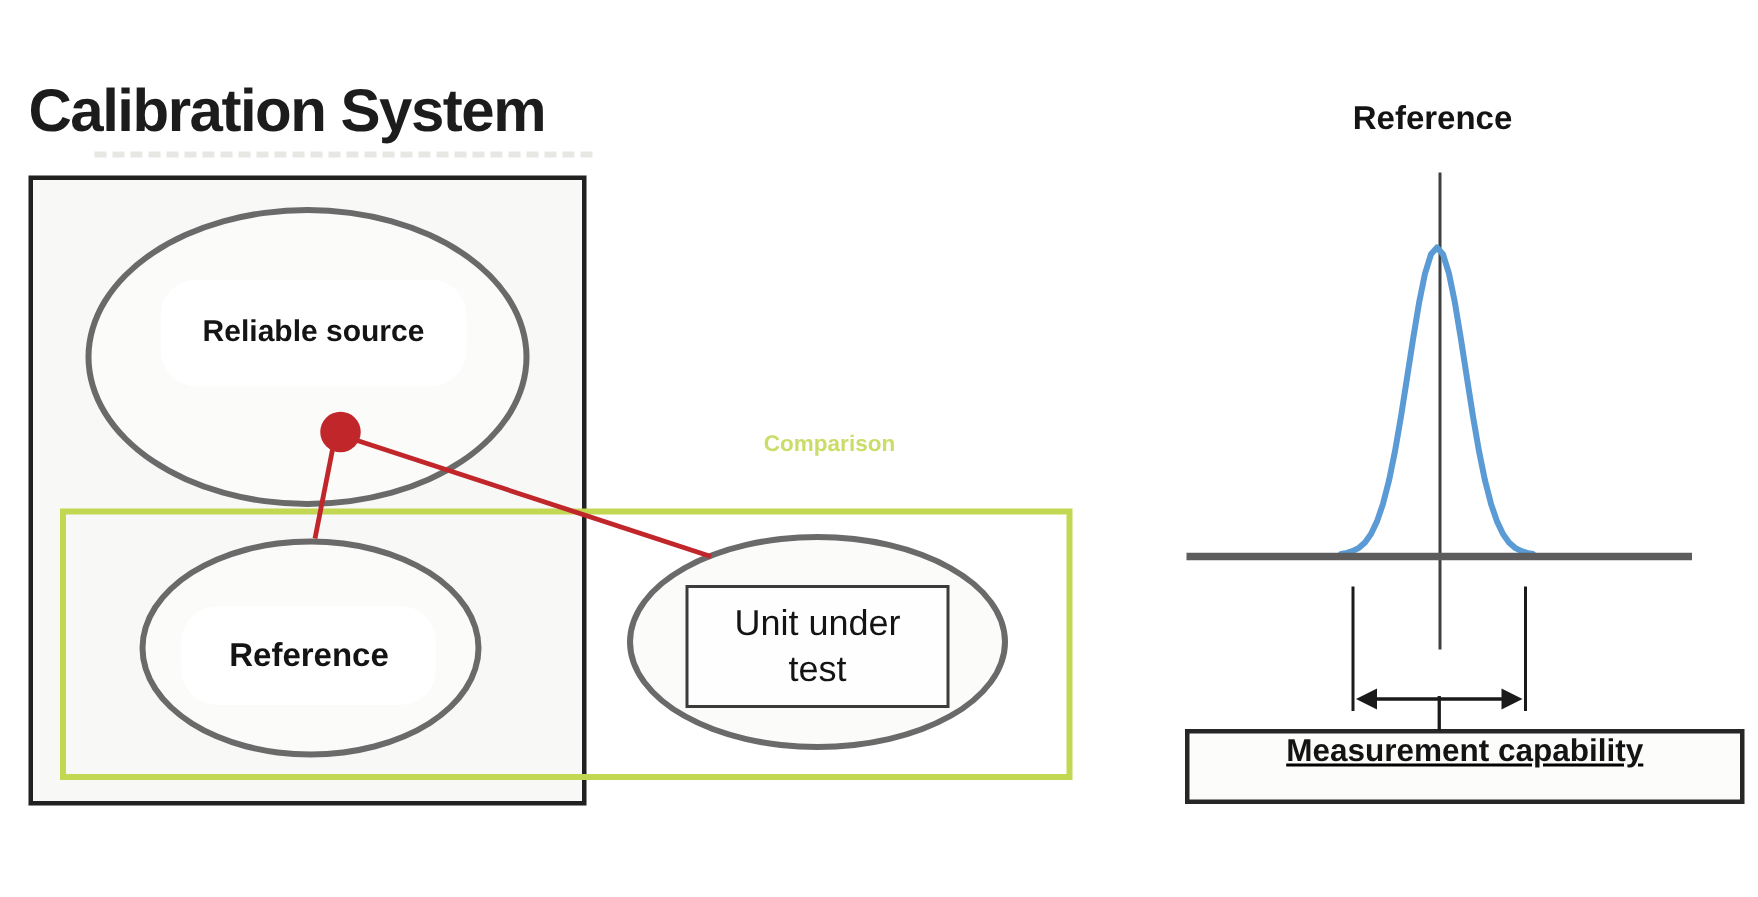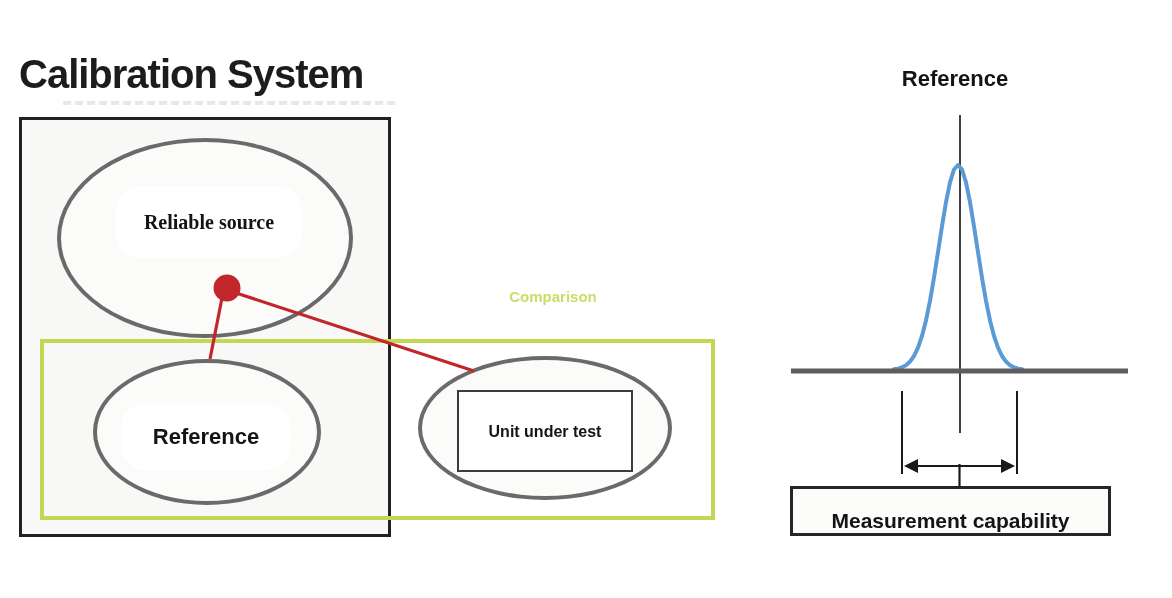--- a/index.html
+++ b/index.html
@@ -76,22 +76,22 @@
     background: #fefefe;
     z-index: 4;
     display: flex;
     align-items: center;
     justify-content: center;
     text-align: center;
   }
   .unit-box span {
     display: inline-block;
     width: 130px;
-    font-size: 16px;
-    font-weight: 700;
+    font-size: 24px;
+    font-weight: 400;
     line-height: 31px;
     color: #141414;
   }
   .overlay {
     position: absolute;
     left: 0; top: 0;
     width: 1172px;
     height: 598px;
     z-index: 5;
     pointer-events: none;
@@ -101,37 +101,38 @@
     transform: translate(-50%, -50%);
     white-space: nowrap;
     font-weight: 700;
     color: #141414;
     z-index: 4;
   }
   .pill {
     background: #ffffff;
     border-radius: 24px;
   }
-  .reliable-label { left: 209px; top: 222px; font-size: 20px; padding: 24px 28px; font-family: Liberation Serif, serif; }
+  .reliable-label { left: 209px; top: 222px; font-size: 20px; padding: 24px 28px; }
   .reference-label { left: 206px; top: 437px; font-size: 22px; padding: 20px 32px; }
   .comparison-label { left: 553px; top: 296px; font-size: 15px; color: #cbdd68; z-index: 4; }
   .right-ref-title { left: 955px; top: 79px; font-size: 22px; color: #141414; }
   .measure-box {
     position: absolute;
     left: 790px;
     top: 486px;
-    width: 321px;
+    width: 373px;
     height: 50px;
     box-sizing: border-box;
     border: 3px solid #262626;
     background: #fcfcfa;
     z-index: 4;
     display: flex;
-    align-items: flex-end;
+    align-items: flex-start;
     justify-content: center;
+    text-decoration: underline;
   }
   .measure-box span {
     font-size: 21px;
     font-weight: 700;
     color: #141414;
     white-space: nowrap;
   }
 </style>
 </head>
 <body>

